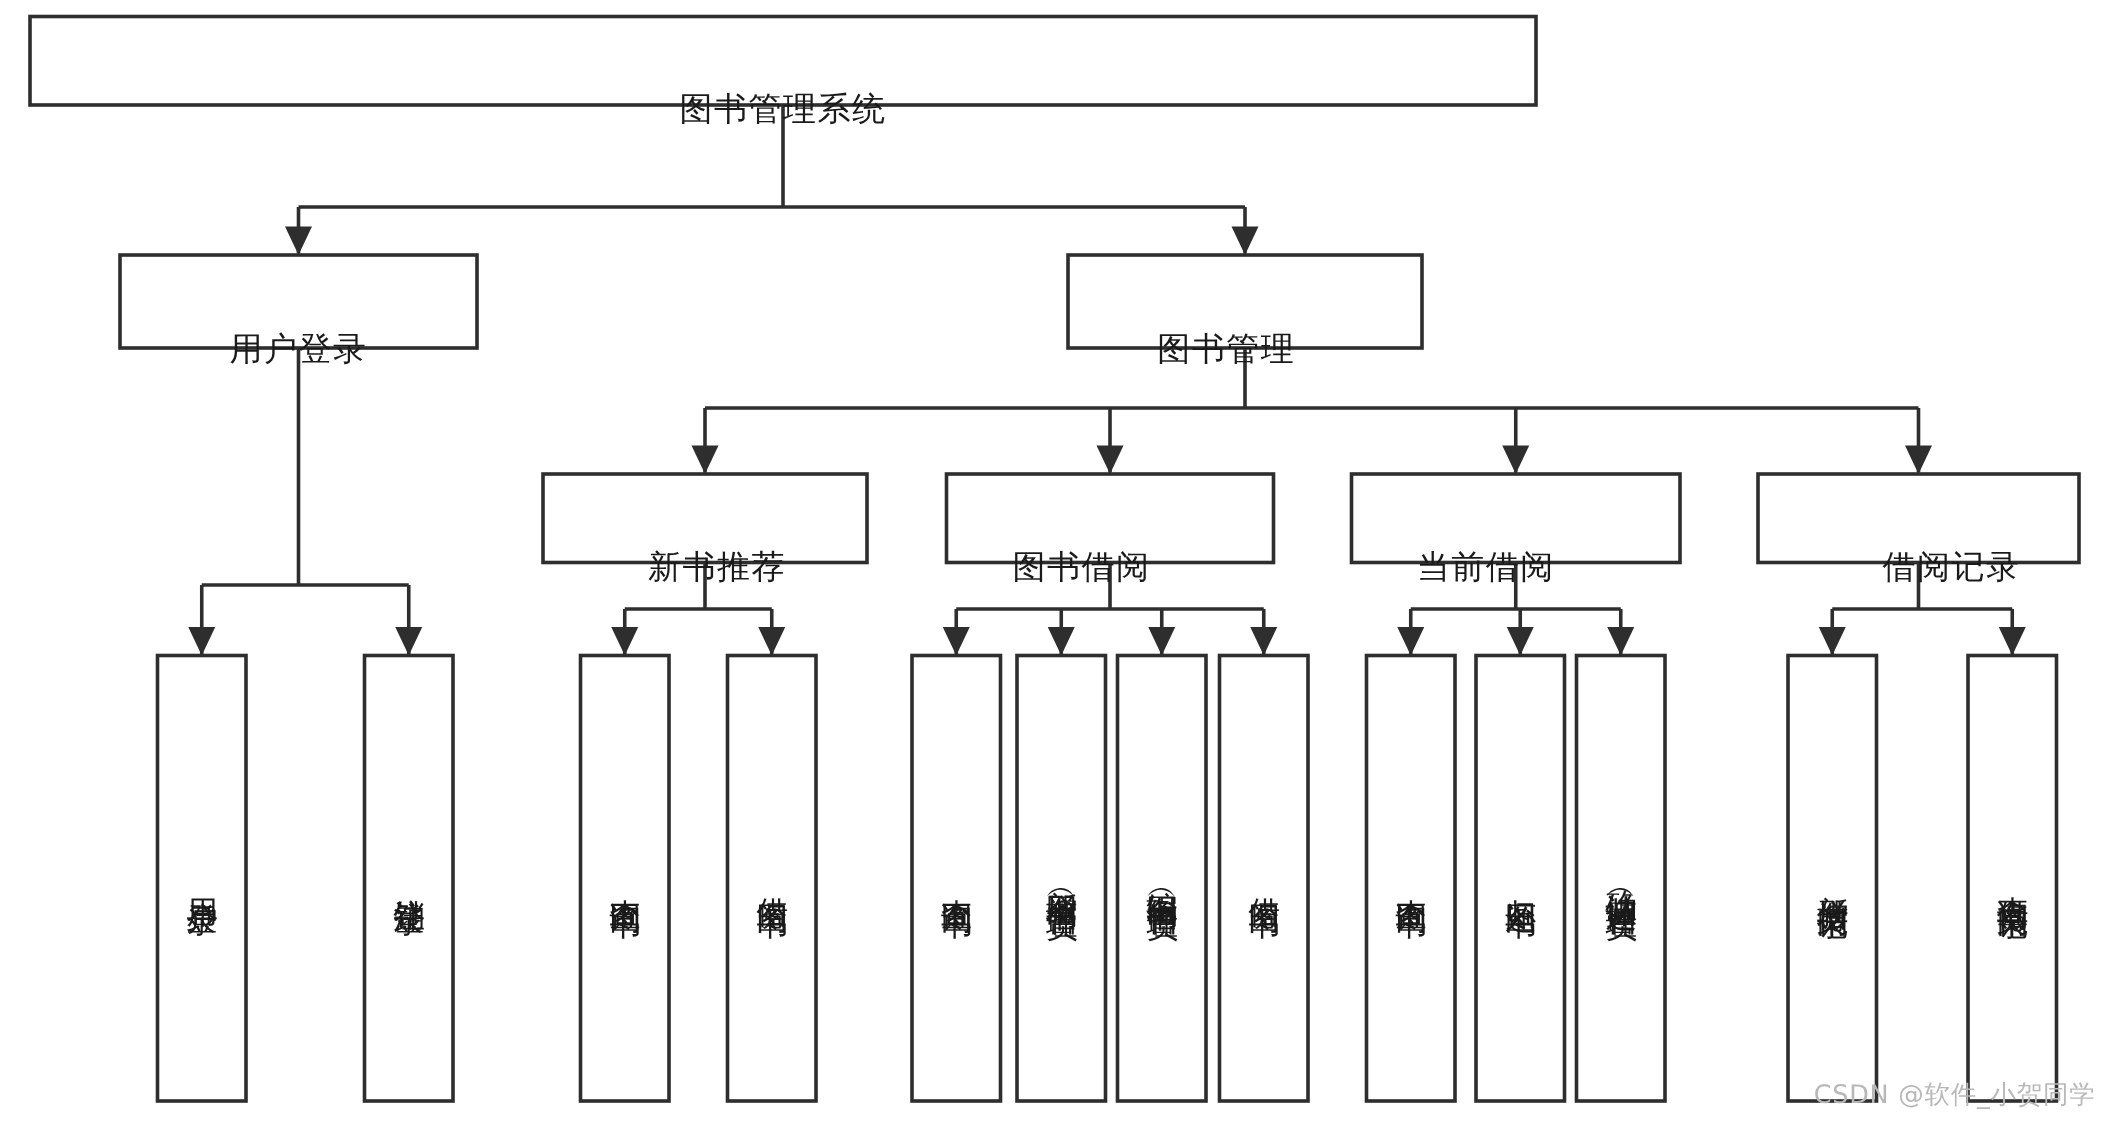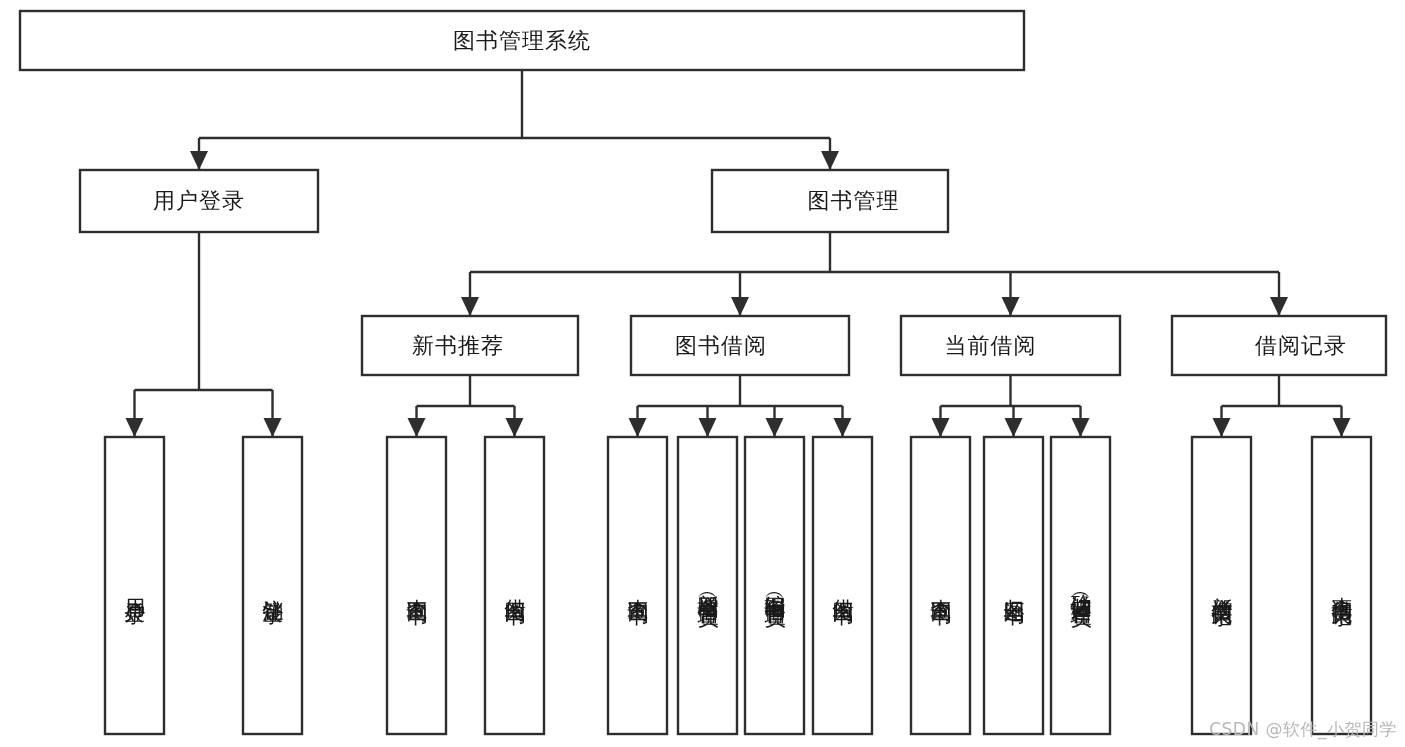--- a/index.html
+++ b/index.html
@@ -57,20 +57,21 @@
   .hlabel-wrap {
     position: absolute;
     display: flex;
     align-items: center;
     justify-content: center;
     font-size: 22px;
     letter-spacing: 1px;
     color: #1a1a1a;
     white-space: nowrap;
     pointer-events: none;
+    margin-top: 32px;
   }
   #watermark {
     position: absolute;
     right: 8px;
     bottom: 6px;
     font-size: 17px;
     color: #b8b8b8;
     letter-spacing: 0.5px;
     white-space: nowrap;
     text-align: right;
@@ -159,22 +160,22 @@
         <path d="M 1212.5 418 L 1230.5 418 L 1221.5 437 Z" class="arrow-head"></path>
         <path d="M 1341.5 406 L 1341.5 436" class="connector"></path>
         <path d="M 1332.5 418 L 1350.5 418 L 1341.5 437 Z" class="arrow-head"></path>
       </g>
 
   </svg>
 
   <div id="labels-layer">
       <div class="hlabel-wrap" style="left: 20px; top: 11px; width: 1004px; height: 59px;">图书管理系统</div>
       <div class="hlabel-wrap" style="left: 80px; top: 170px; width: 238px; height: 62px;">用户登录</div>
-      <div class="hlabel-wrap" style="left: 712px; top: 170px; width: 283px; height: 62px; text-align: center;">图书管理</div>
-      <div class="hlabel-wrap" style="left: 350px; top: 316px; width: 216px; height: 59px;">新书推荐</div>
+      <div class="hlabel-wrap" style="left: 676px; top: 170px; width: 283px; height: 62px; text-align: center;">图书管理</div>
+      <div class="hlabel-wrap" style="left: 370px; top: 316px; width: 216px; height: 59px;">新书推荐</div>
       <div class="hlabel-wrap" style="left: 631px; top: 316px; width: 180px; height: 59px;">图书借阅</div>
       <div class="hlabel-wrap" style="left: 901px; top: 316px; width: 179px; height: 59px;">当前借阅</div>
       <div class="hlabel-wrap" style="left: 1172px; top: 316px; width: 214px; height: 59px; padding-left: 22px;">借阅记录</div>
       <div class="vlabel-wrap" style="left: 105px; top: 437px; width: 59px; height: 297px;">用户登录</div>
       <div class="vlabel-wrap" style="left: 243px; top: 437px; width: 59px; height: 297px;">注销登录</div>
       <div class="vlabel-wrap" style="left: 387px; top: 437px; width: 59px; height: 297px;">查询图书</div>
       <div class="vlabel-wrap" style="left: 485px; top: 437px; width: 59px; height: 297px;">借阅图书</div>
       <div class="vlabel-wrap" style="left: 608px; top: 437px; width: 59px; height: 297px;">查询图书</div>
       <div class="vlabel-wrap" style="left: 678px; top: 437px; width: 59px; height: 297px;">新增图书（管理员）</div>
       <div class="vlabel-wrap" style="left: 745px; top: 437px; width: 59px; height: 297px;">编辑图书（管理员）</div>

